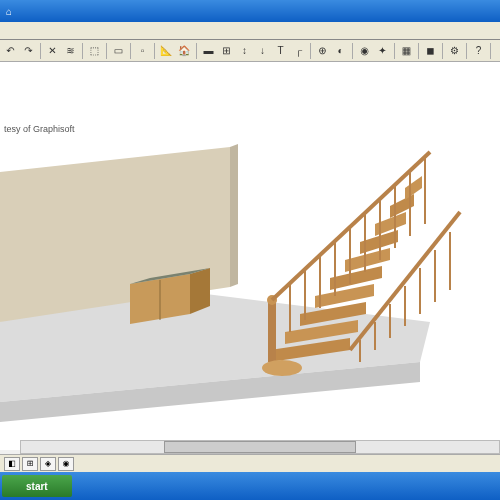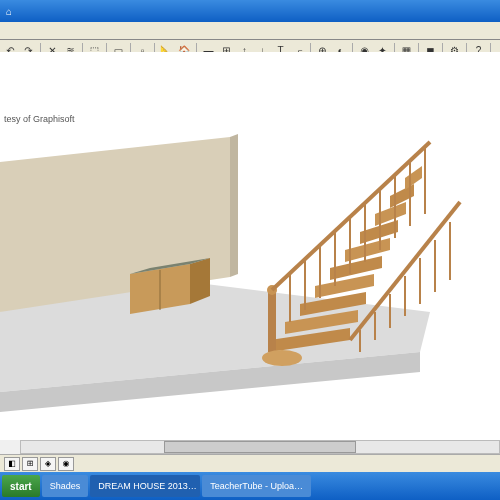--- a/index.html
+++ b/index.html
@@ -7,32 +7,32 @@
 
 .titlebar { height: 22px; background: linear-gradient(to bottom, #3a8be0, #0e5fc4); display: flex; align-items: center; padding: 0 6px; color: #fff; font-size: 10px; }
 .titlebar .title-text { margin-left: 4px; white-space: nowrap; overflow: hidden; }
 
 .menubar { height: 18px; background: #ece9d8; border-bottom: 1px solid #888; font-size: 10px; display: flex; align-items: center; padding: 0 6px; color: #000; }
 
 .toolbar { height: 22px; background: #ece9d8; border-bottom: 1px solid #aaa; display: flex; align-items: center; padding: 0 2px; gap: 1px; }
 .toolbar .tb-btn { width: 17px; height: 17px; border: 1px solid transparent; display: flex; align-items: center; justify-content: center; font-size: 10px; color: #333; }
 .toolbar .sep { width: 1px; height: 16px; background: #aaa; margin: 0 2px; }
 
-.workspace { position: absolute; top: 52px; left: 0; right: 0; height: 388px; background: #fff; }
+.workspace { position: absolute; top: 62px; left: 0; right: 0; height: 388px; background: #fff; }
 
 .statusbar-text { position: absolute; top: 62px; left: 4px; font-size: 9px; color: #555; white-space: nowrap; z-index: 10; }
 
 .viewport { width: 100%; height: 100%; background: #fff; position: relative; }
 .viewport svg { width: 100%; height: 100%; }
 
 .bottombar { position: absolute; bottom: 28px; left: 0; right: 0; height: 18px; background: #ece9d8; border-top: 1px solid #aaa; display: flex; align-items: center; padding: 0 4px; gap: 2px; }
 .bottombar .bb-btn { width: 16px; height: 14px; border: 1px solid #999; background: #f5f5f5; font-size: 8px; display: flex; align-items: center; justify-content: center; }
 
 .taskbar { position: absolute; bottom: 0; left: 0; right: 0; height: 28px; background: linear-gradient(to bottom, #3a8be0, #0e5fc4); display: flex; align-items: center; padding: 0 2px; gap: 2px; }
-.taskbar .start { height: 22px; padding: 0 8px; background: linear-gradient(to bottom, #4ba64b, #2a7a2a); color: #fff; font-size: 10px; font-weight: bold; border-radius: 2px; display: flex; align-items: center; }
+.taskbar .start { height: 22px; padding: 0 24px; background: linear-gradient(to bottom, #4ba64b, #2a7a2a); color: #fff; font-size: 10px; font-weight: bold; border-radius: 2px; display: flex; align-items: center; }
 .taskbar .task-item { height: 22px; padding: 0 8px; background: #4a8bd6; color: #fff; font-size: 9px; display: flex; align-items: center; border-radius: 2px; max-width: 110px; overflow: hidden; white-space: nowrap; }
 .taskbar .task-item.active { background: #2060b0; }
 
 .hscroll { position: absolute; bottom: 46px; left: 20px; right: 0; height: 14px; background: #e8e8e8; border: 1px solid #bbb; }
 .hscroll .thumb { position: absolute; left: 30%; width: 40%; height: 100%; background: #cdcdcd; border: 1px solid #999; }
 </style>
 </head>
 <body>
 
 <div class="titlebar">
@@ -145,18 +145,13 @@
 
 <div class="bottombar" id="bottombar">
     <div class="bb-btn">◧</div>
     <div class="bb-btn">⊞</div>
     <div class="bb-btn">◈</div>
     <div class="bb-btn">◉</div>
   </div>
 
 <div class="taskbar">
   <div class="start">start</div>
-  <div id="taskitems" style="display:flex;gap:2px;">
-      <div class="task-item">Shades</div>
-      <div class="task-item active">DREAM HOUSE 2013…</div>
-      <div class="task-item">TeacherTube - Uploa…</div>
-    </div>
 </div>
 
 </body></html>

